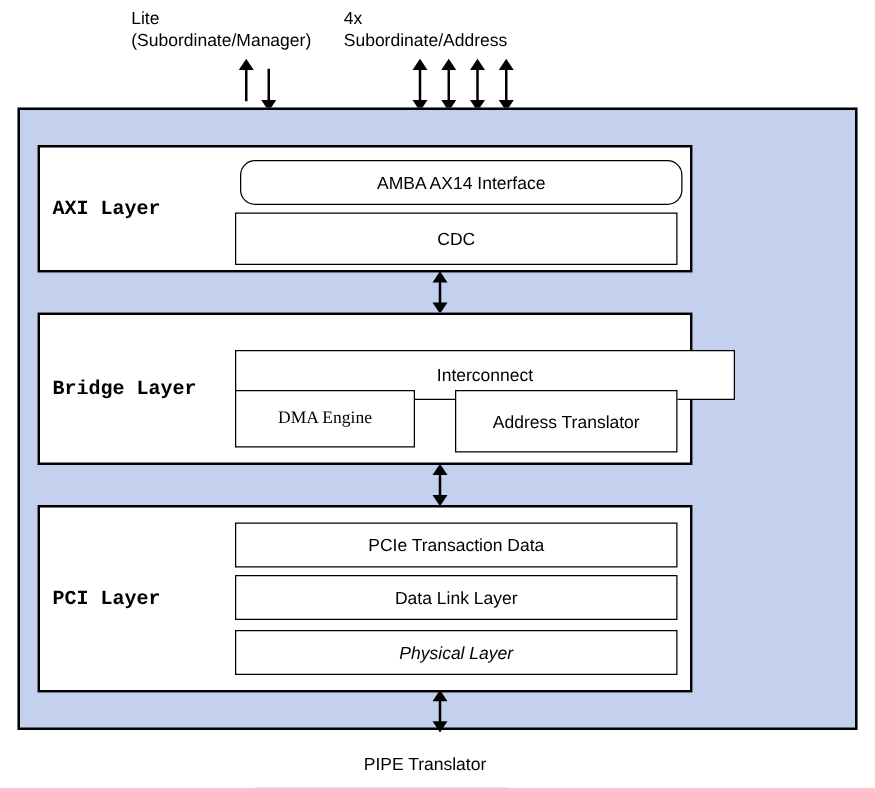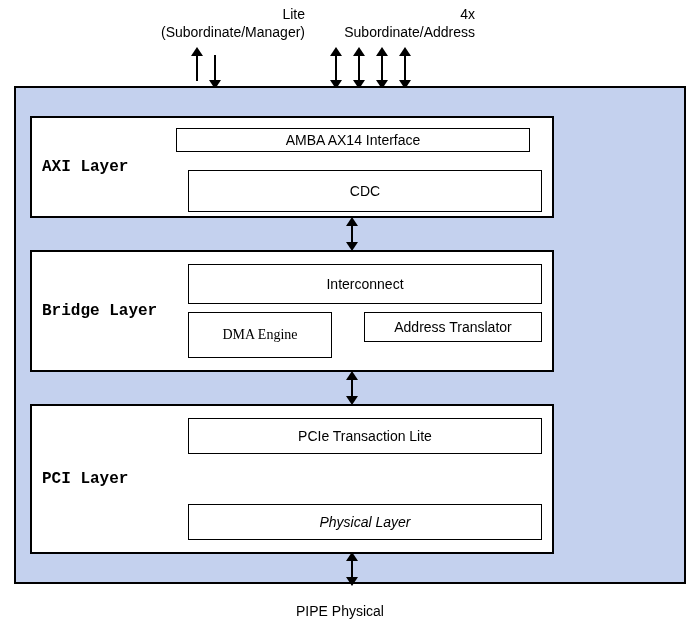--- a/index.html
+++ b/index.html
@@ -12,21 +12,21 @@
     height: 630px;
     position: relative;
   }
   .canvas {
     position: relative;
     width: 700px;
     height: 630px;
   }
   .top-label {
     position: absolute;
-    text-align: right;
+    text-align: left;
     font-size: 14px;
     line-height: 1.25;
   }
   .lite-label { left: 105px; top: 6px; width: 200px; }
   .x4-label   { left: 275px; top: 6px; width: 200px; }
   .bottom-label {
     position: absolute;
     left: 260px; top: 603px; width: 160px;
     text-align: center;
     font-size: 14px;
@@ -71,26 +71,26 @@
     position: absolute;
     background: #fff;
     border: 1px solid #000;
     display: flex;
     align-items: center;
     justify-content: center;
     font-size: 14px;
     text-align: center;
   }
   
-  .axi-amba { left: 144px; top: 10px; width: 354px; height: 24px; }
+  .axi-amba { left: 160px; top: 10px; width: 354px; height: 36px; border-radius: 12px; }
   .axi-cdc  { left: 156px; top: 52px; width: 354px; height: 42px; }
   
-  .brdg-int { left: 156px; top: 12px; width: 354px; height: 40px; }
+  .brdg-int { left: 156px; top: 28px; width: 400px; height: 40px; }
   .brdg-dma { left: 156px; top: 60px; width: 144px; height: 46px; font-family: Liberation Serif, serif; }
-  .brdg-adr { left: 332px; top: 60px; width: 178px; height: 30px; }
+  .brdg-adr { left: 332px; top: 60px; width: 178px; height: 50px; }
   
   .pci-tl   { left: 156px; top: 12px;  width: 354px; height: 36px; }
   .pci-dll  { left: 156px; top: 54px;  width: 354px; height: 36px; }
   .pci-phy  { left: 156px; top: 98px;  width: 354px; height: 36px; font-style: italic; }
   .pci-layer .layer-title { top: 50%; }
 
   
   .arrow-bi-v {
     position: absolute;
     width: 2px;
@@ -164,22 +164,23 @@
       <div class="layer-title">Bridge Layer</div>
       <div class="inner-box brdg-int">Interconnect</div>
       <div class="inner-box brdg-dma">DMA Engine</div>
       <div class="inner-box brdg-adr">Address Translator</div>
     </div>
 
     <div class="arrow-bi-v" style="left:335px; top:291px; height:18px;"></div>
 
     <div class="layer pci-layer">
       <div class="layer-title">PCI Layer</div>
-      <div class="inner-box pci-tl">PCIe Transaction Lite</div>
+      <div class="inner-box pci-tl">PCIe Transaction Data</div>
+      <div class="inner-box pci-dll">Data Link Layer</div>
       <div class="inner-box pci-phy">Physical Layer</div>
     </div>
 
 
     <div class="arrow-bi-v" style="left:335px; top:472px; height:18px;"></div>
   </div>
 
-  <div class="bottom-label">PIPE Physical</div>
+  <div class="bottom-label">PIPE Translator</div>
 </div>
 
 </body></html>

